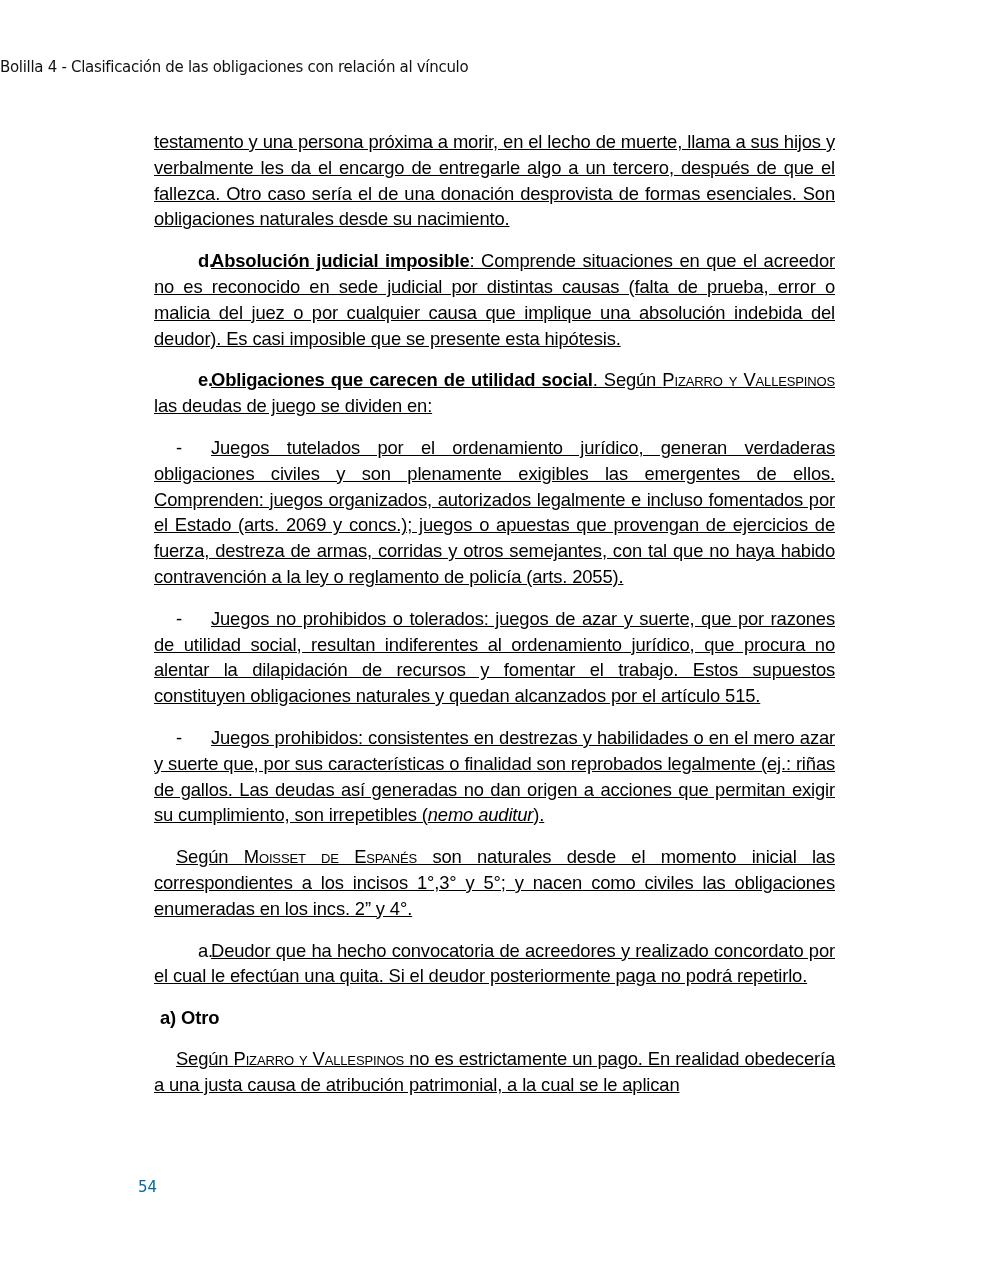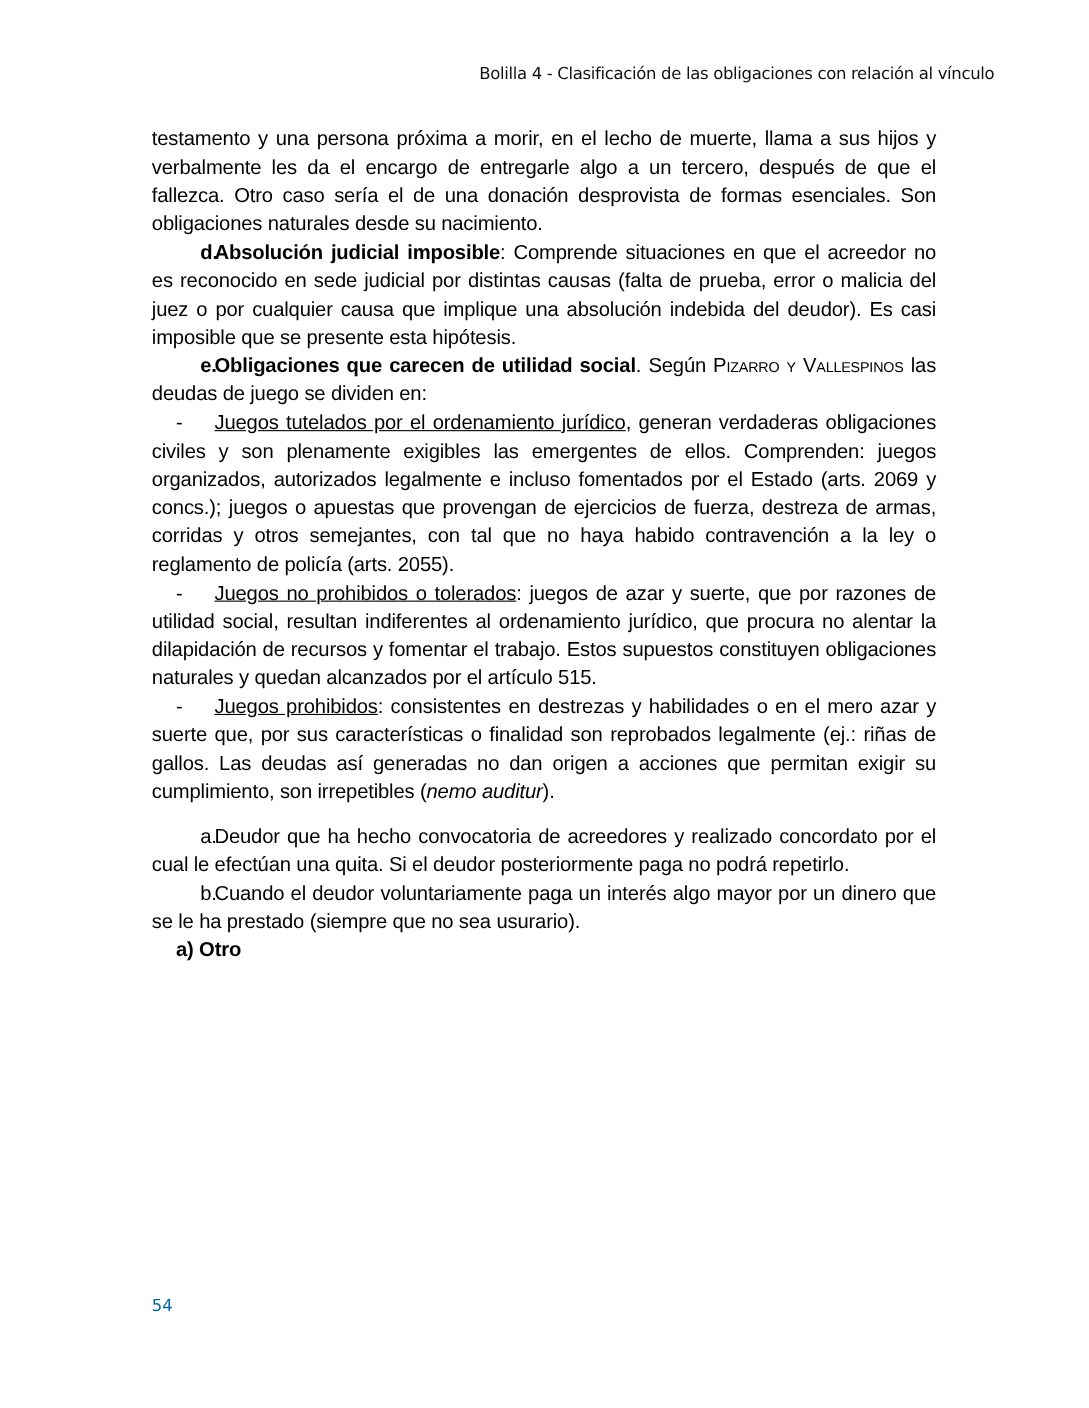--- a/index.html
+++ b/index.html
@@ -1,26 +1,26 @@
 <!DOCTYPE html>
 <html><head>
 <meta charset="utf-8">
 <style>
   html, body { margin: 0; padding: 0; background: #ffffff; }
   body { width: 990px; height: 1280px; position: relative; overflow: hidden; color: #000; }
   .page-header {
-    position: absolute; top: 58px; left: 0; width: 904px; text-align: right;
+    position: absolute; top: 58px; left: 0; width: 904px; text-align: left;
     font-family: "DejaVu Sans", sans-serif; font-size: 15px; letter-spacing: -0.3px; color: #111;
   }
   .content {
     position: absolute; left: 138px; top: 113px; width: 713px;
     font-family: "Liberation Sans", sans-serif; font-size: 18.4px; line-height: 25.8px;
     letter-spacing: -0.15px;
   }
-  .p { text-align: justify; text-align-last: left; margin: 0; }
+  .p { text-align: justify; text-align-last: left; margin: 16px; text-decoration: underline; }
   .ind { text-indent: 22px; }
   .gap { margin-top: 15px; }
   .dash-marker { display: inline-block; width: 35px; text-indent: 0; padding-left: 0; }
   .label-marker { display: inline-block; width: 35px; }
   .u { text-decoration: underline; }
   .b { font-weight: bold; }
   .i { font-style: italic; }
   .sc { font-variant: small-caps; }
   .heading { font-weight: bold; margin: 0; padding-left: 22px; }
   .sec-title { font-weight: bold; margin: 0; padding-left: 22px; }
@@ -41,23 +41,24 @@
   <p class="p ind"><span class="b label-marker">d.</span><span class="b">Absolución judicial imposible</span><span>: Comprende situaciones en que el acreedor no es reconocido en sede judicial por distintas causas (falta de prueba, error o malicia del juez o por cualquier causa que implique una absolución indebida del deudor). Es casi imposible que se presente esta hipótesis.</span></p>
 
   <p class="p ind"><span class="b label-marker">e.</span><span class="b">Obligaciones que carecen de utilidad social</span><span>. Según </span><span class="sc">Pizarro y Vallespinos</span><span> las deudas de juego se dividen en:</span></p>
 
   <p class="p ind"><span class="dash-marker">-</span><span class="u">Juegos tutelados por el ordenamiento jurídico</span><span>, generan verdaderas obligaciones civiles y son plenamente exigibles las emergentes de ellos. Comprenden: juegos organizados, autorizados legalmente e incluso fomentados por el Estado (arts. 2069 y concs.); juegos o apuestas que provengan de ejercicios de fuerza, destreza de armas, corridas y otros semejantes, con tal que no haya habido contravención a la ley o reglamento de policía (arts. 2055).</span></p>
 
   <p class="p ind"><span class="dash-marker">-</span><span class="u">Juegos no prohibidos o tolerados</span><span>: juegos de azar y suerte, que por razones de utilidad social, resultan indiferentes al ordenamiento jurídico, que procura no alentar la dilapidación de recursos y fomentar el trabajo. Estos supuestos constituyen obligaciones naturales y quedan alcanzados por el artículo 515.</span></p>
 
   <p class="p ind"><span class="dash-marker">-</span><span class="u">Juegos prohibidos</span><span>: consistentes en destrezas y habilidades o en el mero azar y suerte que, por sus características o finalidad son reprobados legalmente (ej.: riñas de gallos. Las deudas así generadas no dan origen a acciones que permitan exigir su cumplimiento, son irrepetibles (</span><span class="i">nemo auditur</span><span>).</span></p>
 
+  <p class="p ind gap"><span>Según </span><span class="sc">Moisset de Espanés</span><span> son naturales desde el momento inicial las correspondientes a los incisos 1°,3° y 5°; y nacen como civiles las obligaciones enumeradas en los incs. 2” y 4°.</span></p>
 
 
   <p class="p ind gap"><span class="label-marker">a.</span><span>Deudor que ha hecho convocatoria de acreedores y realizado concordato por el cual le efectúan una quita. Si el deudor posteriormente paga no podrá repetirlo.</span></p>
-  <p class="p ind"><span class="label-marker">b.</span><span>Cuando el deudor voluntariamente paga un interés algo mayor por un dinero que se le ha prestado (siempre que no sea usurario).</span></p>
 
 
   <p class="heading gap">a) Otro</p>
 
+  <p class="p ind gap"><span>Según </span><span class="sc">Pizarro y Vallespinos</span><span> no es estrictamente un pago. En realidad obedecería a una justa causa de atribución patrimonial, a la cual se le aplican</span></p>
 </div>
 
 <div class="page-number">54</div>
 
 </body></html>

